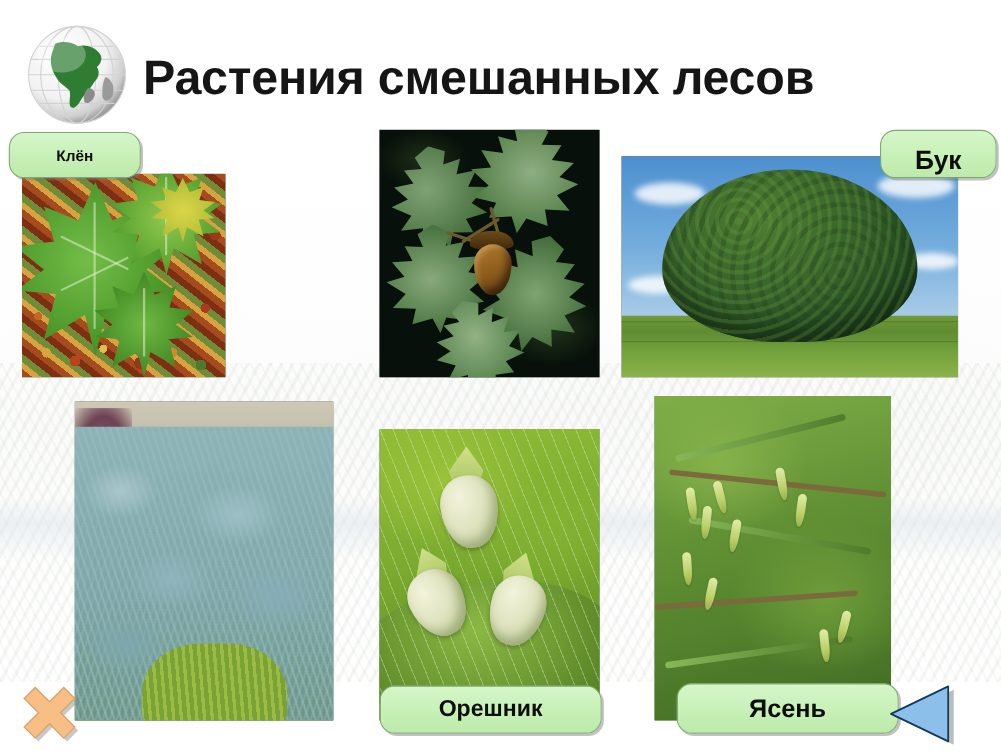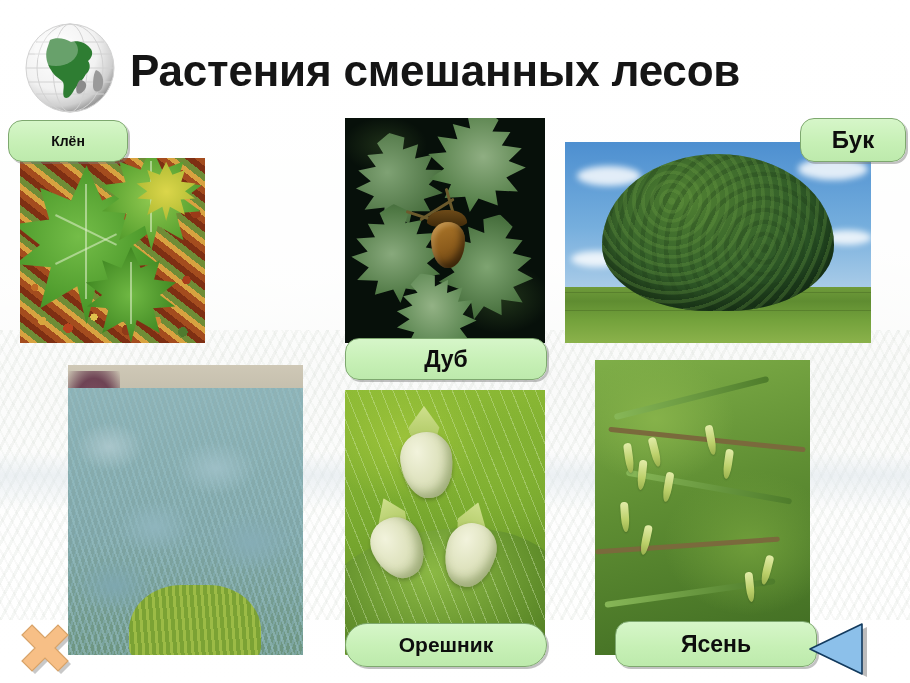--- a/index.html
+++ b/index.html
@@ -194,24 +194,24 @@
     background:linear-gradient(180deg,#d6f6c9 0%,#c7f0b6 55%,#bdeaac 100%);
     border:1.4px solid #7ea86f;
     border-radius:14px;
     color:#0d0d0d;
     font-weight:bold;
     display:flex;align-items:center;justify-content:center;
     box-shadow:2px 2px 0 rgba(120,120,120,.45);
     white-space:nowrap;
   }
   #label-maple{left:8px;top:120px;width:118px;height:40px;font-size:14px;}
-  #label-beech{left:800px;top:118px;width:104px;height:42px;font-size:24px;}
+  #label-beech{left:800px;top:118px;width:104px;height:42px;font-size:24px;align-items:flex-end;}
   #label-oak  {left:345px;top:338px;width:200px;height:40px;font-size:23px;}
   #label-pine {left:64px;top:623px;width:222px;height:42px;font-size:20px;}
-  #label-hazel{left:345px;top:623px;width:200px;height:42px;font-size:21px;border-radius:22px;}
+  #label-hazel{left:345px;top:623px;width:200px;height:42px;font-size:21px;}
   #label-ash  {left:615px;top:621px;width:200px;height:44px;font-size:23px;text-align:right;}
 
   
   #cross{position:absolute;left:10px;top:617px;width:62px;height:62px;}
   #arrow{position:absolute;left:800px;top:618px;width:80px;height:62px;}
 </style>
 </head>
 <body>
 
 <div id="slide">
@@ -327,23 +327,20 @@
     <div class="samara" style="left:22%;top:56%;transform:rotate(12deg);"></div>
     <div class="samara" style="left:52%;top:22%;transform:rotate(-10deg);"></div>
     <div class="samara" style="left:60%;top:30%;transform:rotate(8deg);"></div>
     <div class="samara" style="left:70%;top:72%;transform:rotate(-6deg);"></div>
     <div class="samara" style="left:78%;top:66%;transform:rotate(14deg);"></div>
   </div>
 
   <div class="label" id="label-maple">
     <span>Клён</span>
   </div>
-  <div class="label" id="label-oak">
-    <span>Дуб</span>
-  </div>
   <div class="label" id="label-beech">
     <span>Бук</span>
   </div>
   <div class="label" id="label-hazel">
     <span>Орешник</span>
   </div>
   <div class="label" id="label-ash">
     <span>Ясень</span>
   </div>
 

